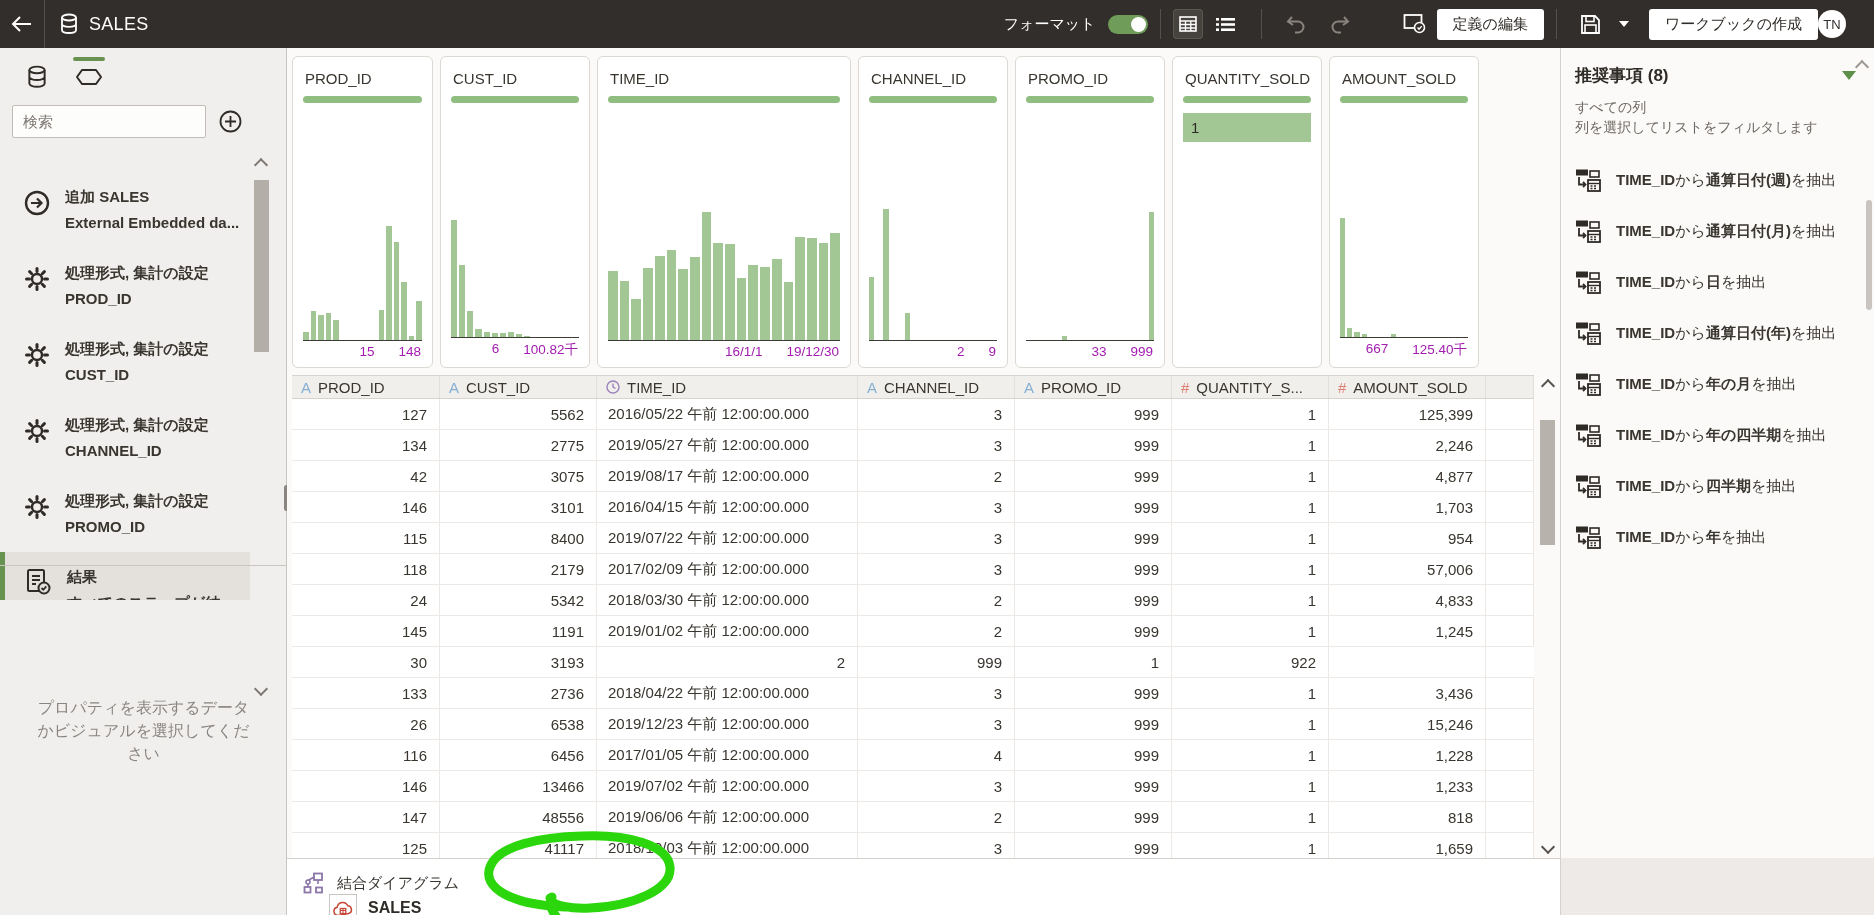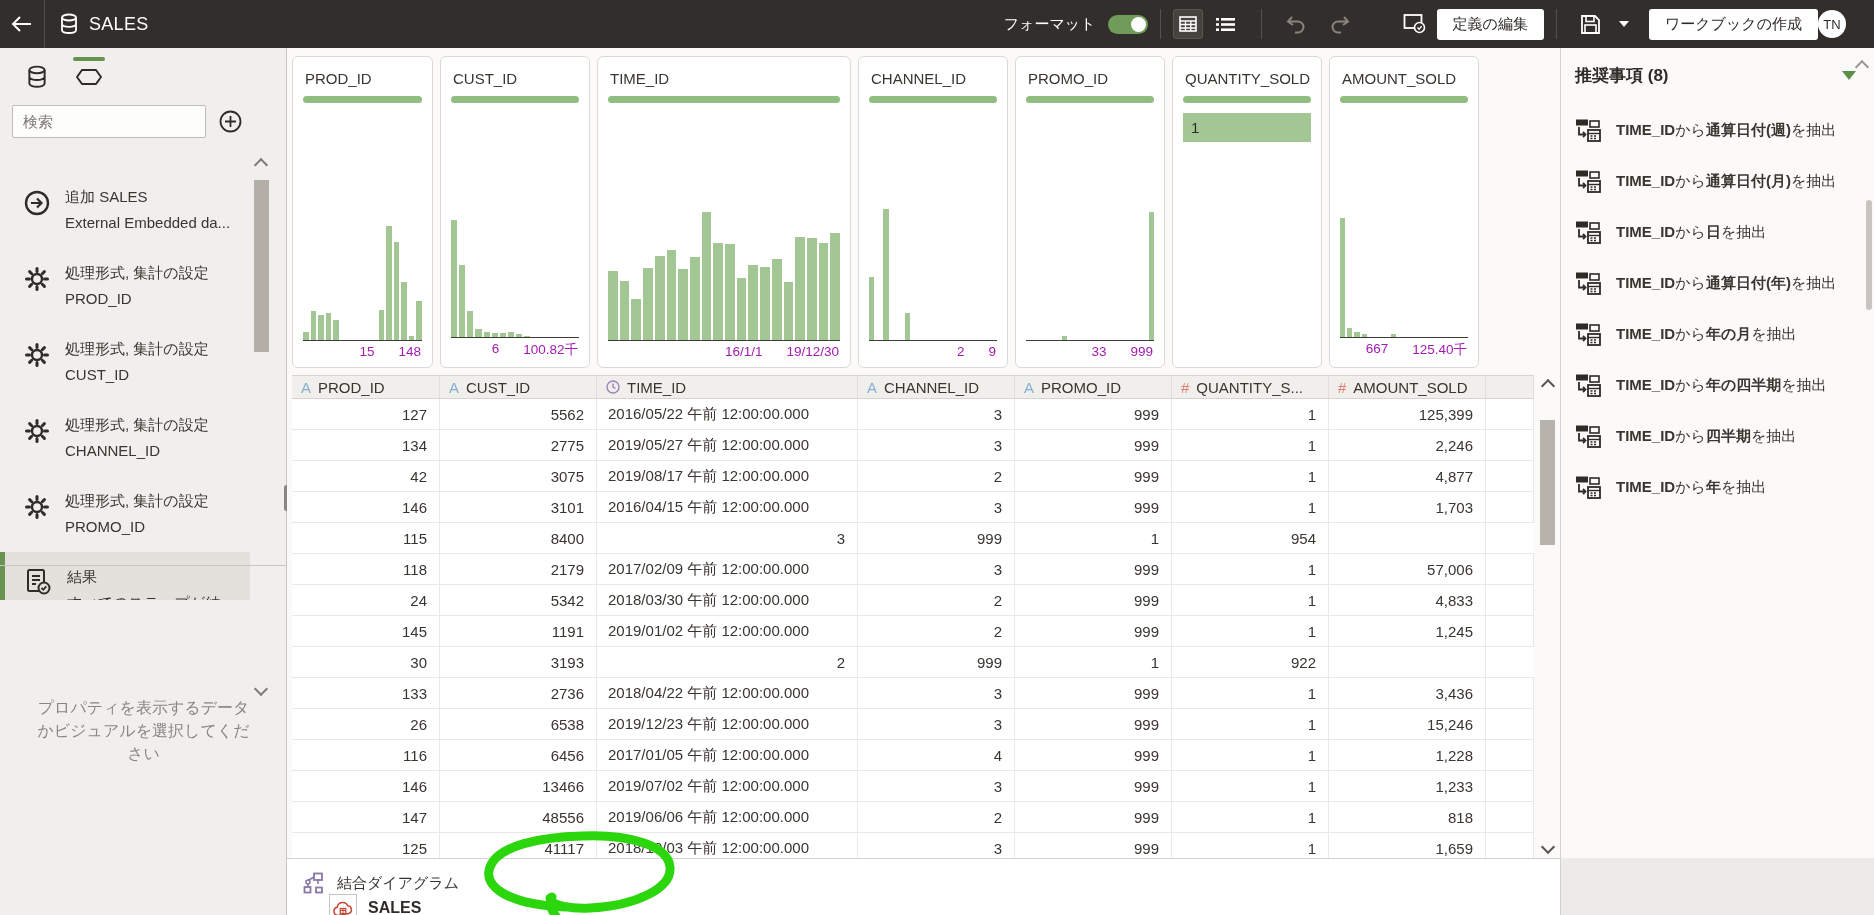--- a/index.html
+++ b/index.html
@@ -29,21 +29,21 @@
 #sidebar { position:absolute; left:0; top:48px; width:287px; height:867px; background:#f1efed; border-right:1px solid #c9c5c0; }
 .side-tabs { position:absolute; left:20px; top:14px; display:flex; gap:18px; }
 .side-tab { position:relative; width:34px; height:30px; display:flex; align-items:center; justify-content:center; cursor:pointer; }
 .side-tab.active::before { content:""; position:absolute; top:-5px; left:1px; right:1px; height:4px; background:#68924f; border-radius:2px; }
 .search-row { position:absolute; left:12px; top:57px; display:flex; align-items:center; }
 .search-input { width:194px; height:33px; border:1px solid #c1bcb7; border-radius:2px; background:#fdfdfc; font-size:15px; padding:0 10px; color:#39352f; font-family:inherit; }
 .search-input::placeholder { color:#7d7873; }
 .plus-btn { margin-left:13px; cursor:pointer; display:flex; }
 .steps { position:absolute; left:0; top:124px; width:250px; }
 .step { display:flex; gap:15px; padding:12px 0 12px 24px; min-height:70px; cursor:pointer; }
-.step .txt { font-size:15px; line-height:26px; color:#39352f; }
+.step .txt { font-size:15px; line-height:26px; color:#39352f;font-weight:bold; }
 .step.selected { background:#e4e0dc; border-left:5px solid #68924f; padding-left:19px; height:48px; min-height:48px; overflow:hidden; }
 .side-scroll { position:absolute; right:17px; top:110px; width:15px; height:450px; }
 .side-scroll .thumb { position:absolute; top:22px; left:0; width:15px; height:172px; background:#b3aea8; }
 .chev { width:10px; height:10px; border-right:2px solid #7d7873; border-bottom:2px solid #7d7873; display:inline-block; }
 .chev.up { transform:rotate(-135deg); }
 .chev.down { transform:rotate(45deg); }
 .side-scroll .chev.up { position:absolute; left:2px; top:2px; }
 .side-scroll .chev.dn-fix { position:absolute; left:2px; bottom:-86px; transform:rotate(45deg); }
 .props { position:absolute; left:0; top:517px; width:287px; height:350px; border-top:1px solid #c9c5c0; }
 .props .msg { margin:130px auto 0; width:220px; text-align:center; font-size:16px; line-height:1.45; color:#8a8580; }
@@ -578,20 +578,21 @@
             <div class="td n">3</div>
             <div class="td n">999</div>
             <div class="td n">1</div>
             <div class="td n">1,703</div>
             <div class="td"></div>
           </div>
 
           <div class="trow">
             <div class="td n">115</div>
             <div class="td n">8400</div>
+            <div class="td t">2019/07/22 午前 12:00:00.000</div>
             <div class="td n">3</div>
             <div class="td n">999</div>
             <div class="td n">1</div>
             <div class="td n">954</div>
             <div class="td"></div>
           </div>
 
           <div class="trow">
             <div class="td n">118</div>
             <div class="td n">2179</div>
@@ -708,20 +709,24 @@
       <span class="chev up"></span>
       <span class="thumb"></span>
       <span class="chev down"></span>
     </div>
   </main>
 
   <aside id="recs">
     <div class="rec-head">
       <span class="rec-title">推奨事項 (8)</span>
       <span class="tri-down"></span>
+    </div>
+    <div class="rec-sub">
+      <div>すべての列</div>
+      <div>列を選択してリストをフィルタします</div>
     </div>
     <div class="rec-items">
 
         <div class="rec-item">
           <svg class="ic" width="27" height="25" viewBox="0 0 27 25">
             <rect x="1" y="1.5" width="12" height="6" fill="#2e2a26"></rect>
             <rect x="15" y="3" width="9" height="6" fill="none" stroke="#2e2a26" stroke-width="1.6"></rect>
             <path d="M4 9 v7.5 h5.5" fill="none" stroke="#2e2a26" stroke-width="1.8"></path>
             <path d="M8 14 l2.5 2.5 L8 19" fill="none" stroke="#2e2a26" stroke-width="1.8"></path>
             <rect x="13" y="12" width="12" height="11" fill="none" stroke="#2e2a26" stroke-width="1.8"></rect>

